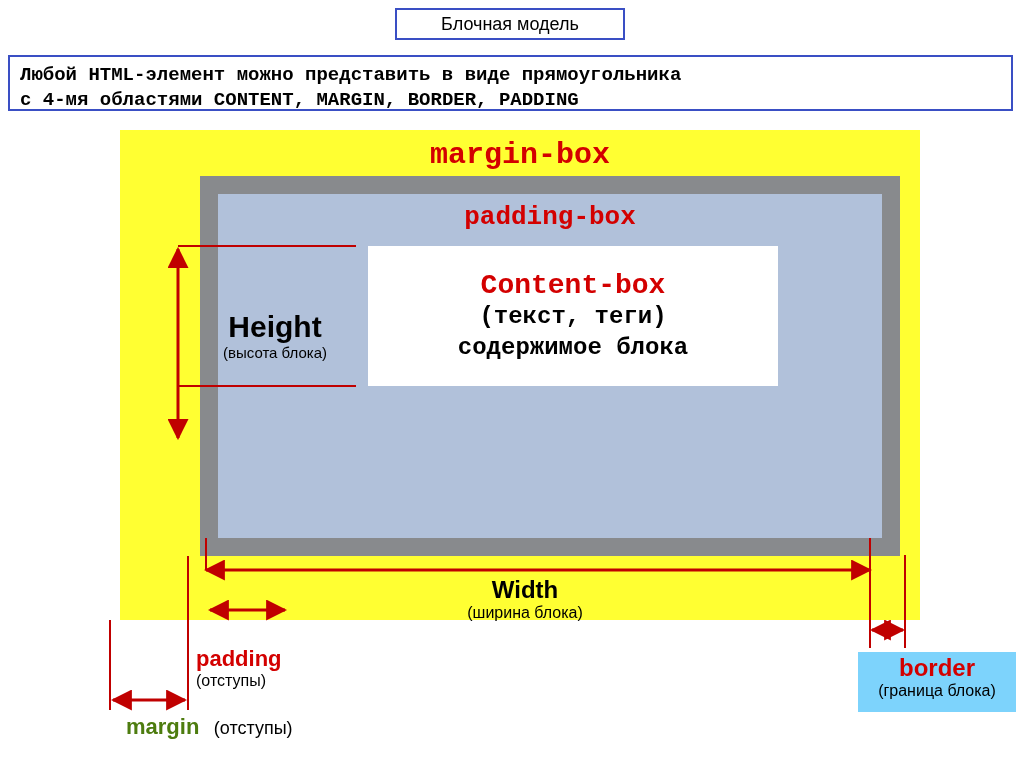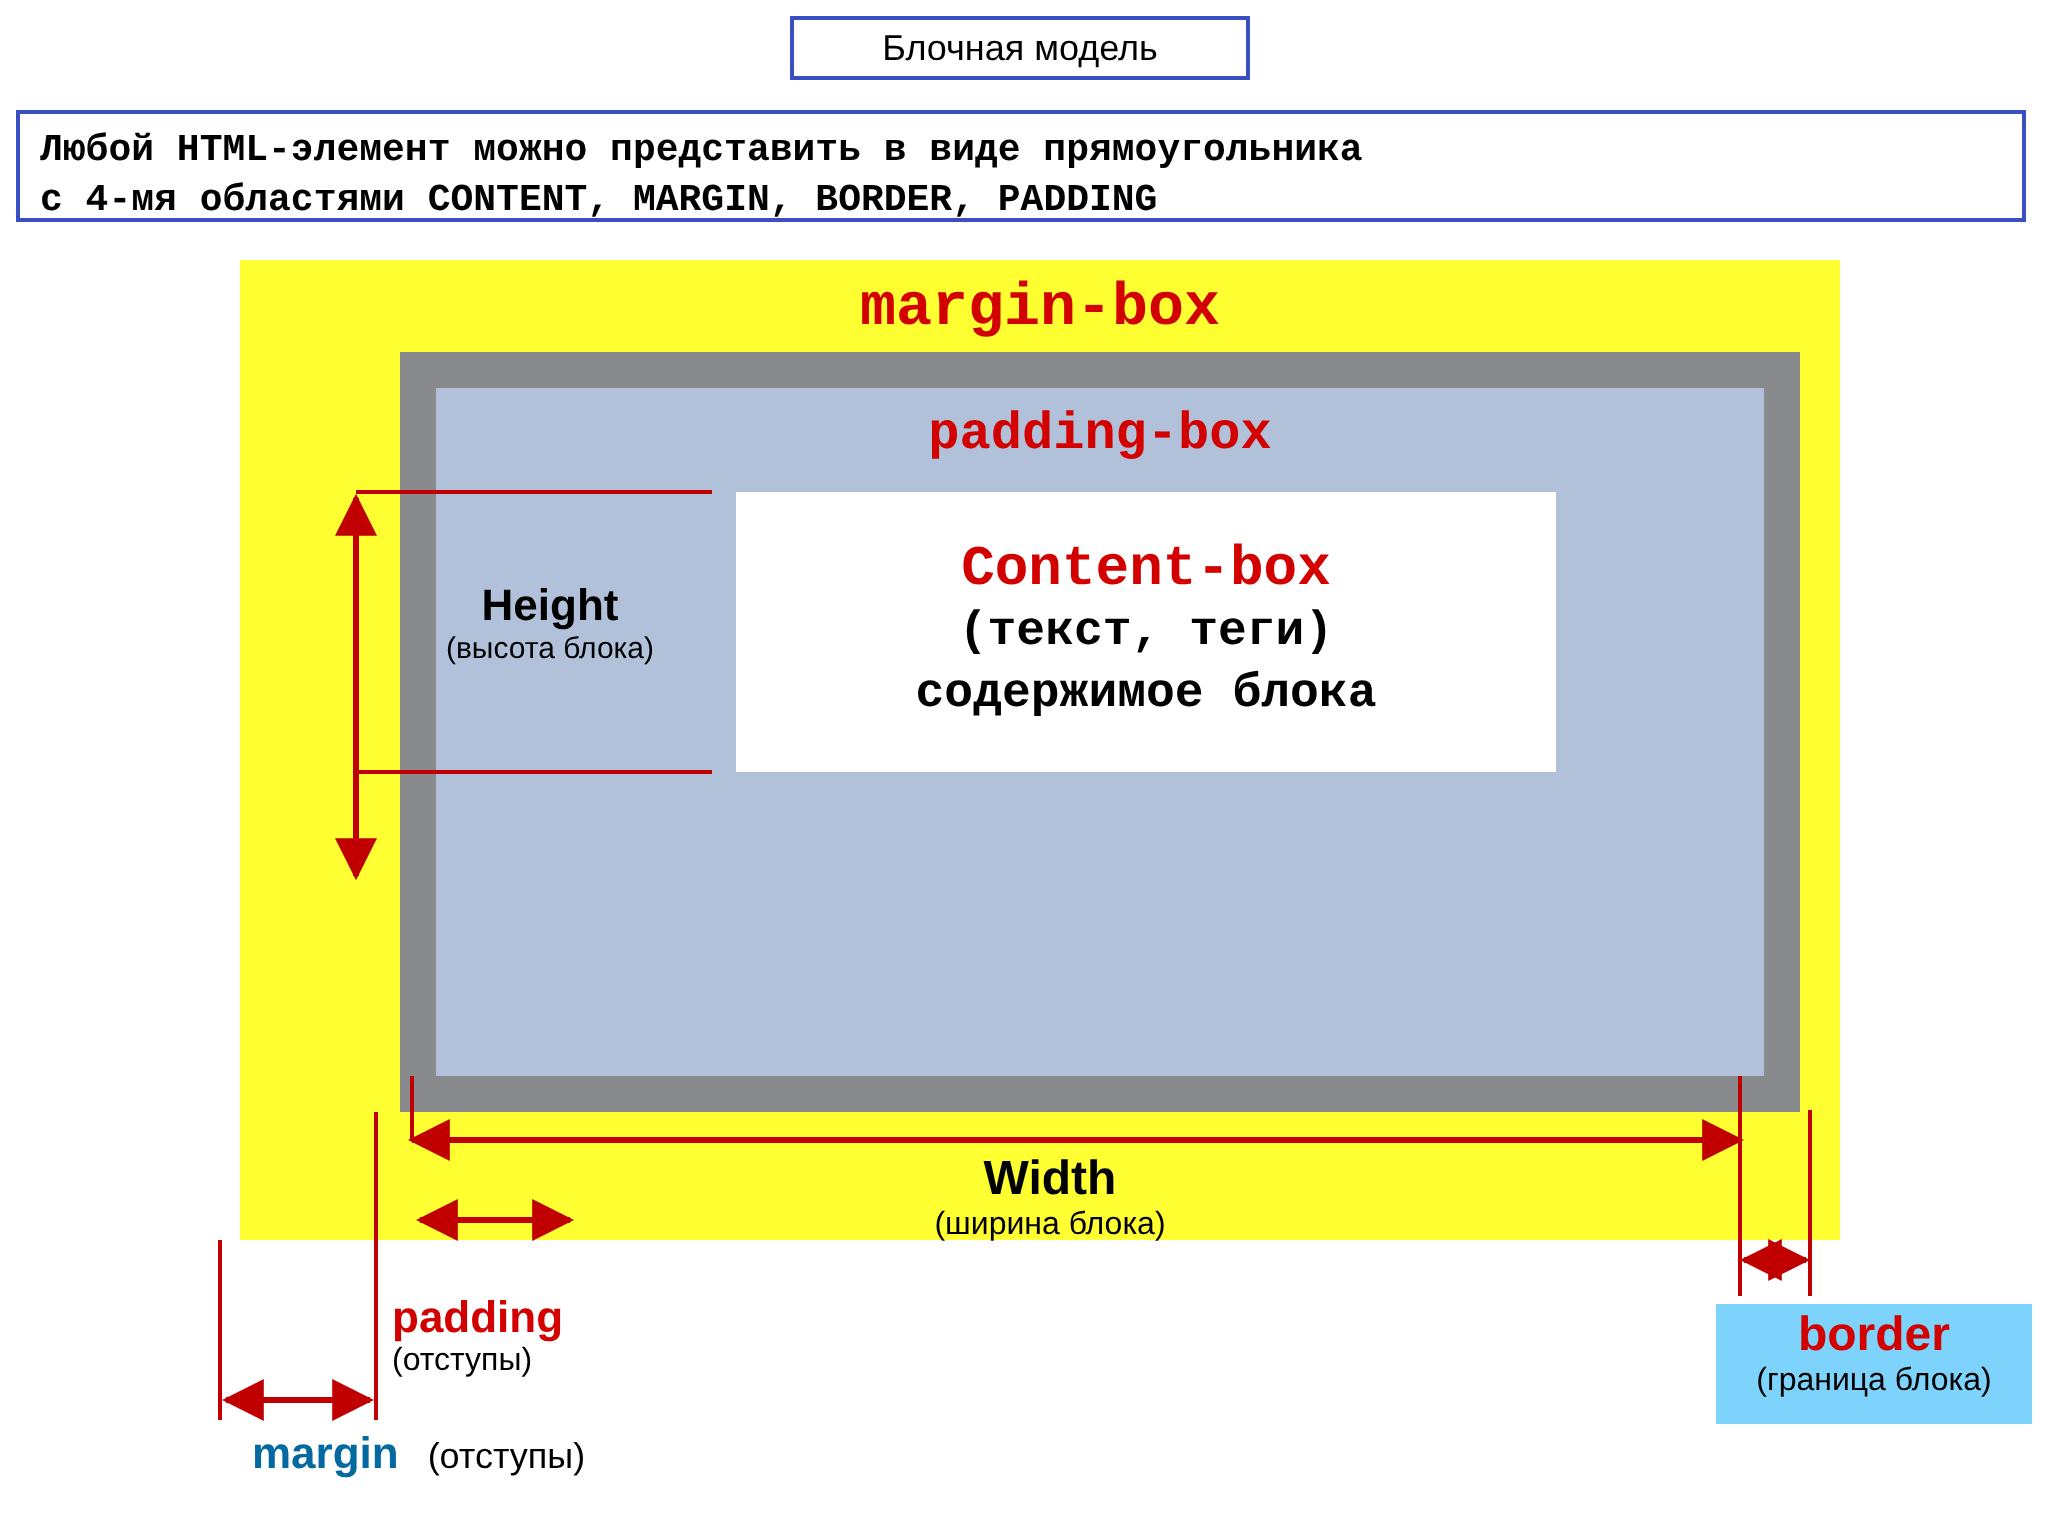--- a/index.html
+++ b/index.html
@@ -91,21 +91,21 @@
     font-weight: bold;
     line-height: 1.3;
   }
   
   .height-lbl {
     position: absolute;
     left: 200px; top: 290px;
     width: 150px;
     text-align: center;
   }
-  .height-lbl .h1 { font-weight: bold; font-size: 22px; }
+  .height-lbl .h1 { font-weight: bold; font-size: 30px; margin-top: 20px; }
   .height-lbl .h2 { font-size: 15px; }
   
   .width-lbl {
     position: absolute;
     left: 400px; top: 576px;
     width: 250px;
     text-align: center;
   }
   .width-lbl .h1 { font-weight: bold; font-size: 24px; }
   .width-lbl .h2 { font-size: 16px; }
@@ -119,21 +119,21 @@
     padding-top: 2px;
   }
   .padding-call .h1 { font-weight: bold; font-size: 22px; font-family: Arial; color: #d30000; }
   .padding-call .h2 { font-size: 16px; }
   
   .margin-call {
     position: absolute;
     left: 126px; top: 714px;
     text-align: left;
   }
-  .margin-call .h1 { font-weight: bold; font-size: 22px; color: #0369a1; display:inline }
+  .margin-call .h1 { font-weight: bold; font-size: 22px; color: #4d7c0f; display:inline }
   .margin-call .h2 { font-size: 18px; display:inline; margin-left:10px }
   
   .border-call {
     position: absolute;
     left: 858px; top: 652px;
     width: 158px; height: 60px;
     background: #7dd3fc;
     text-align: center;
     padding-top: 2px;
   }

